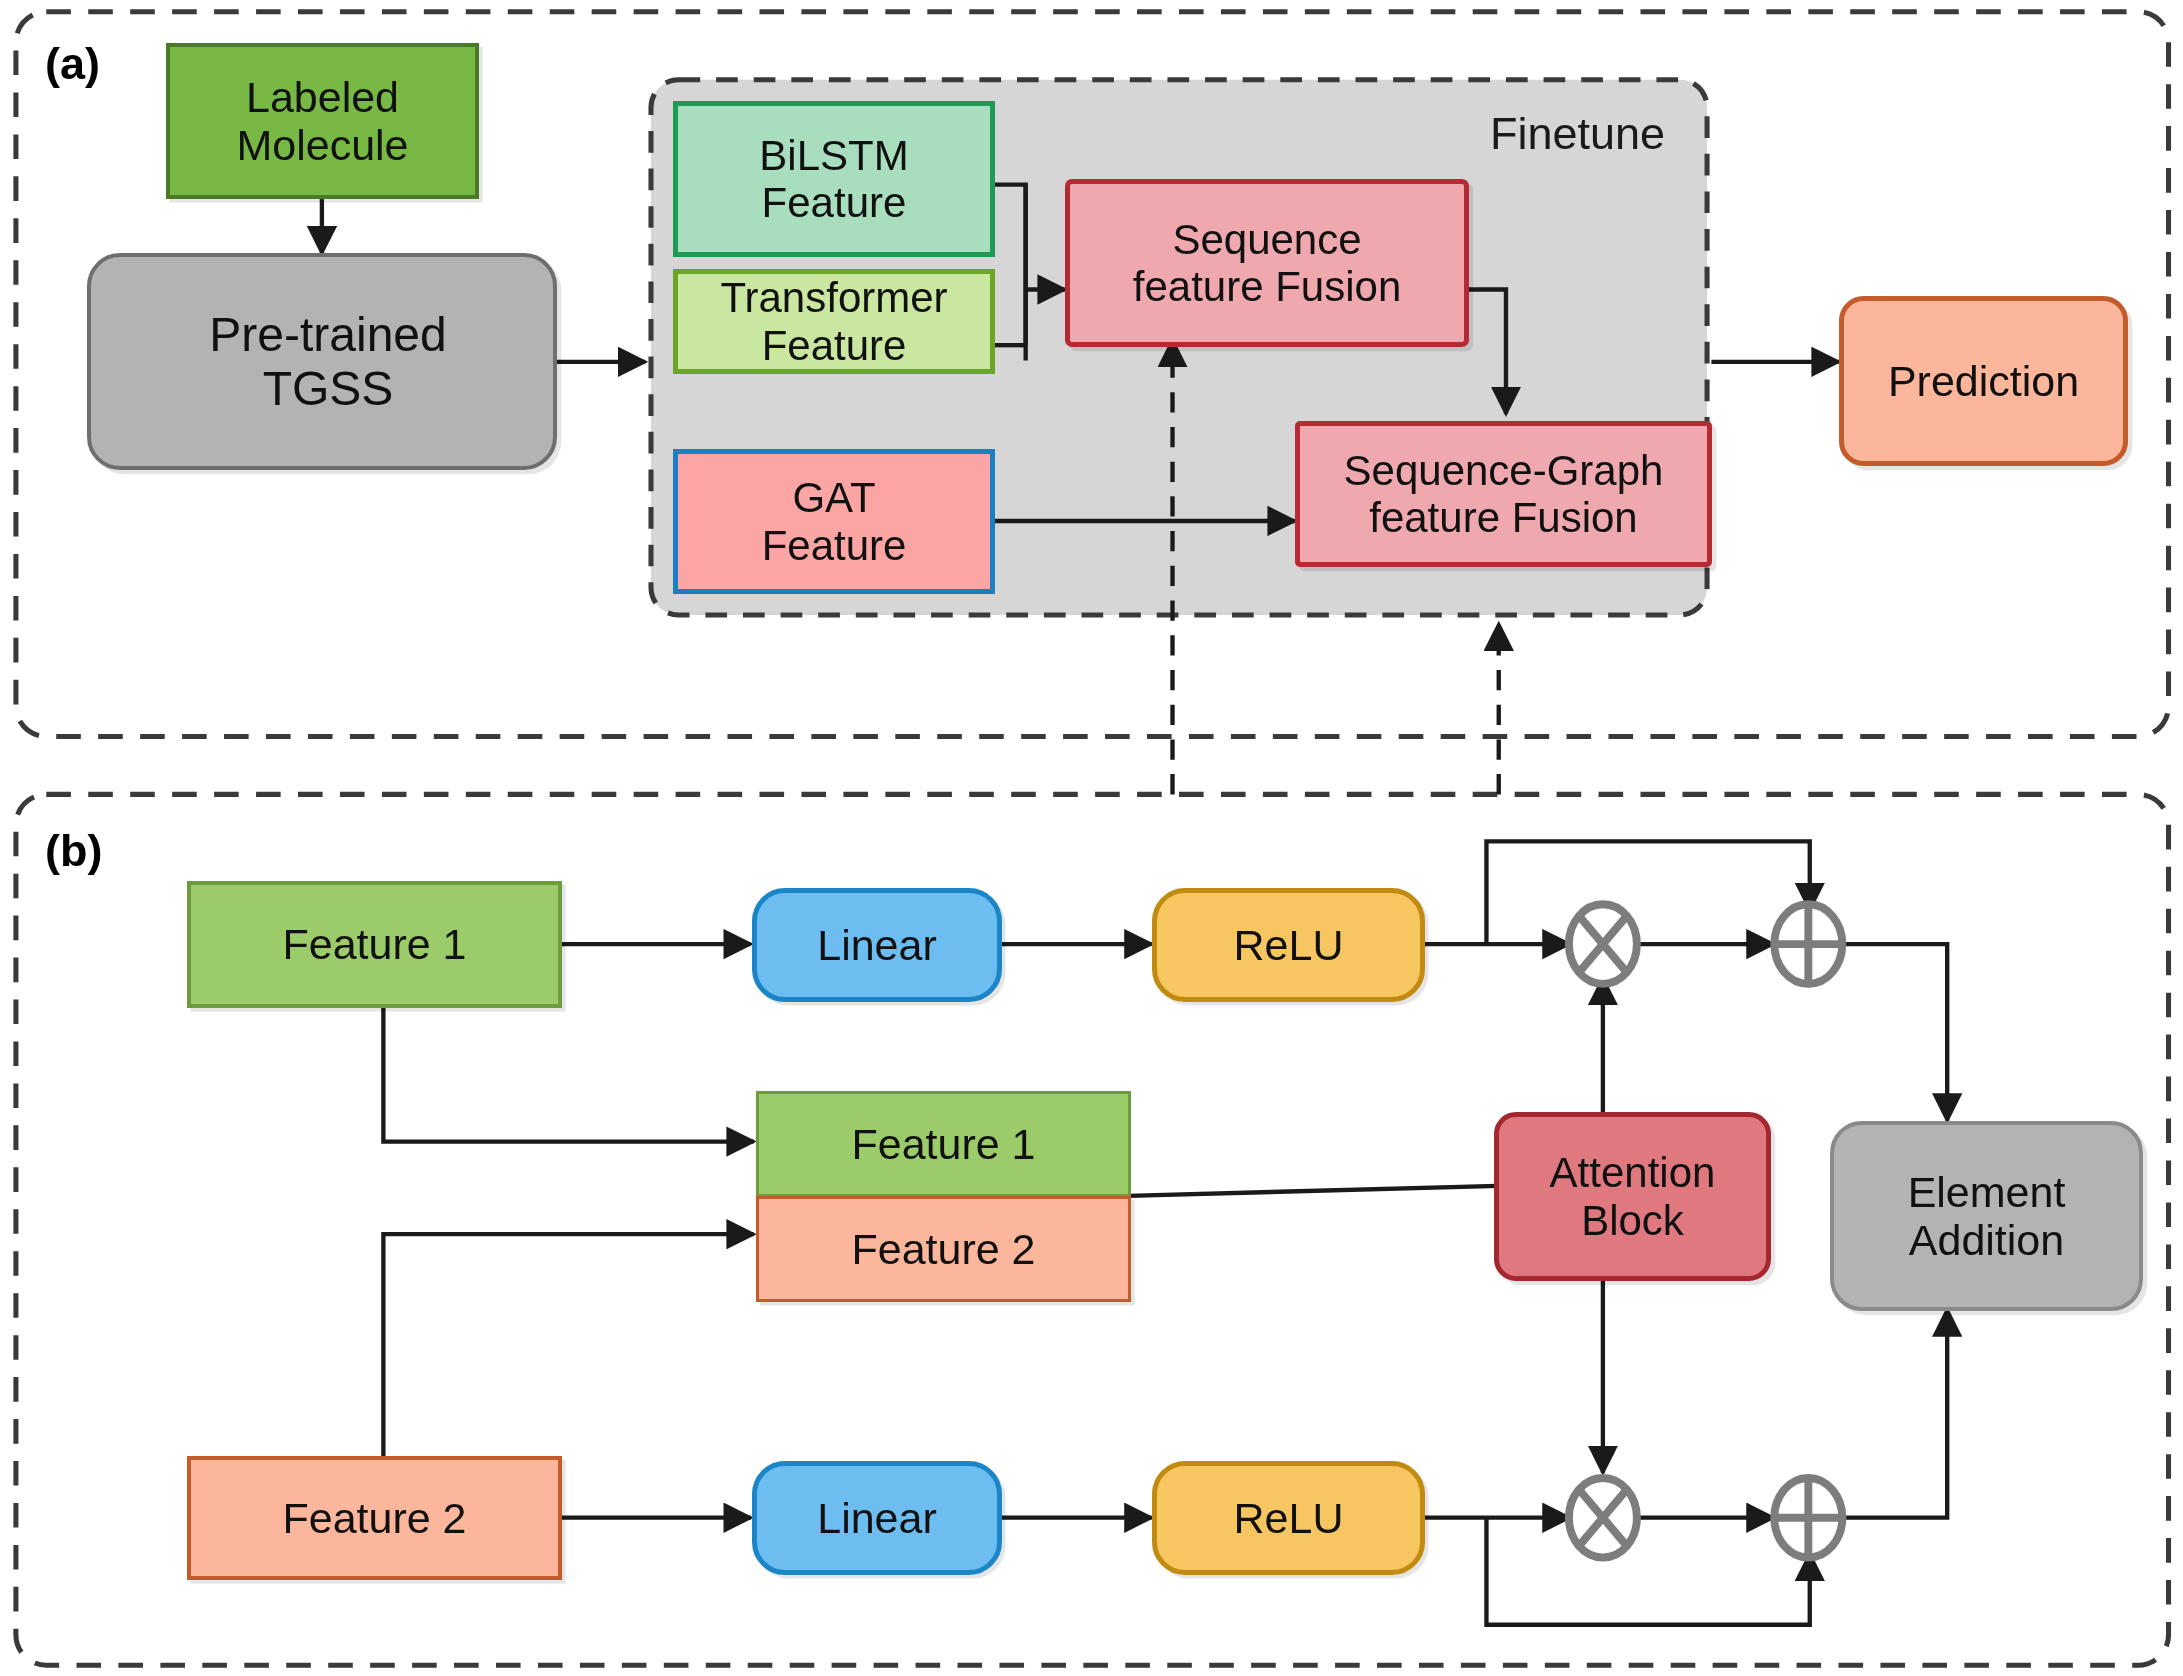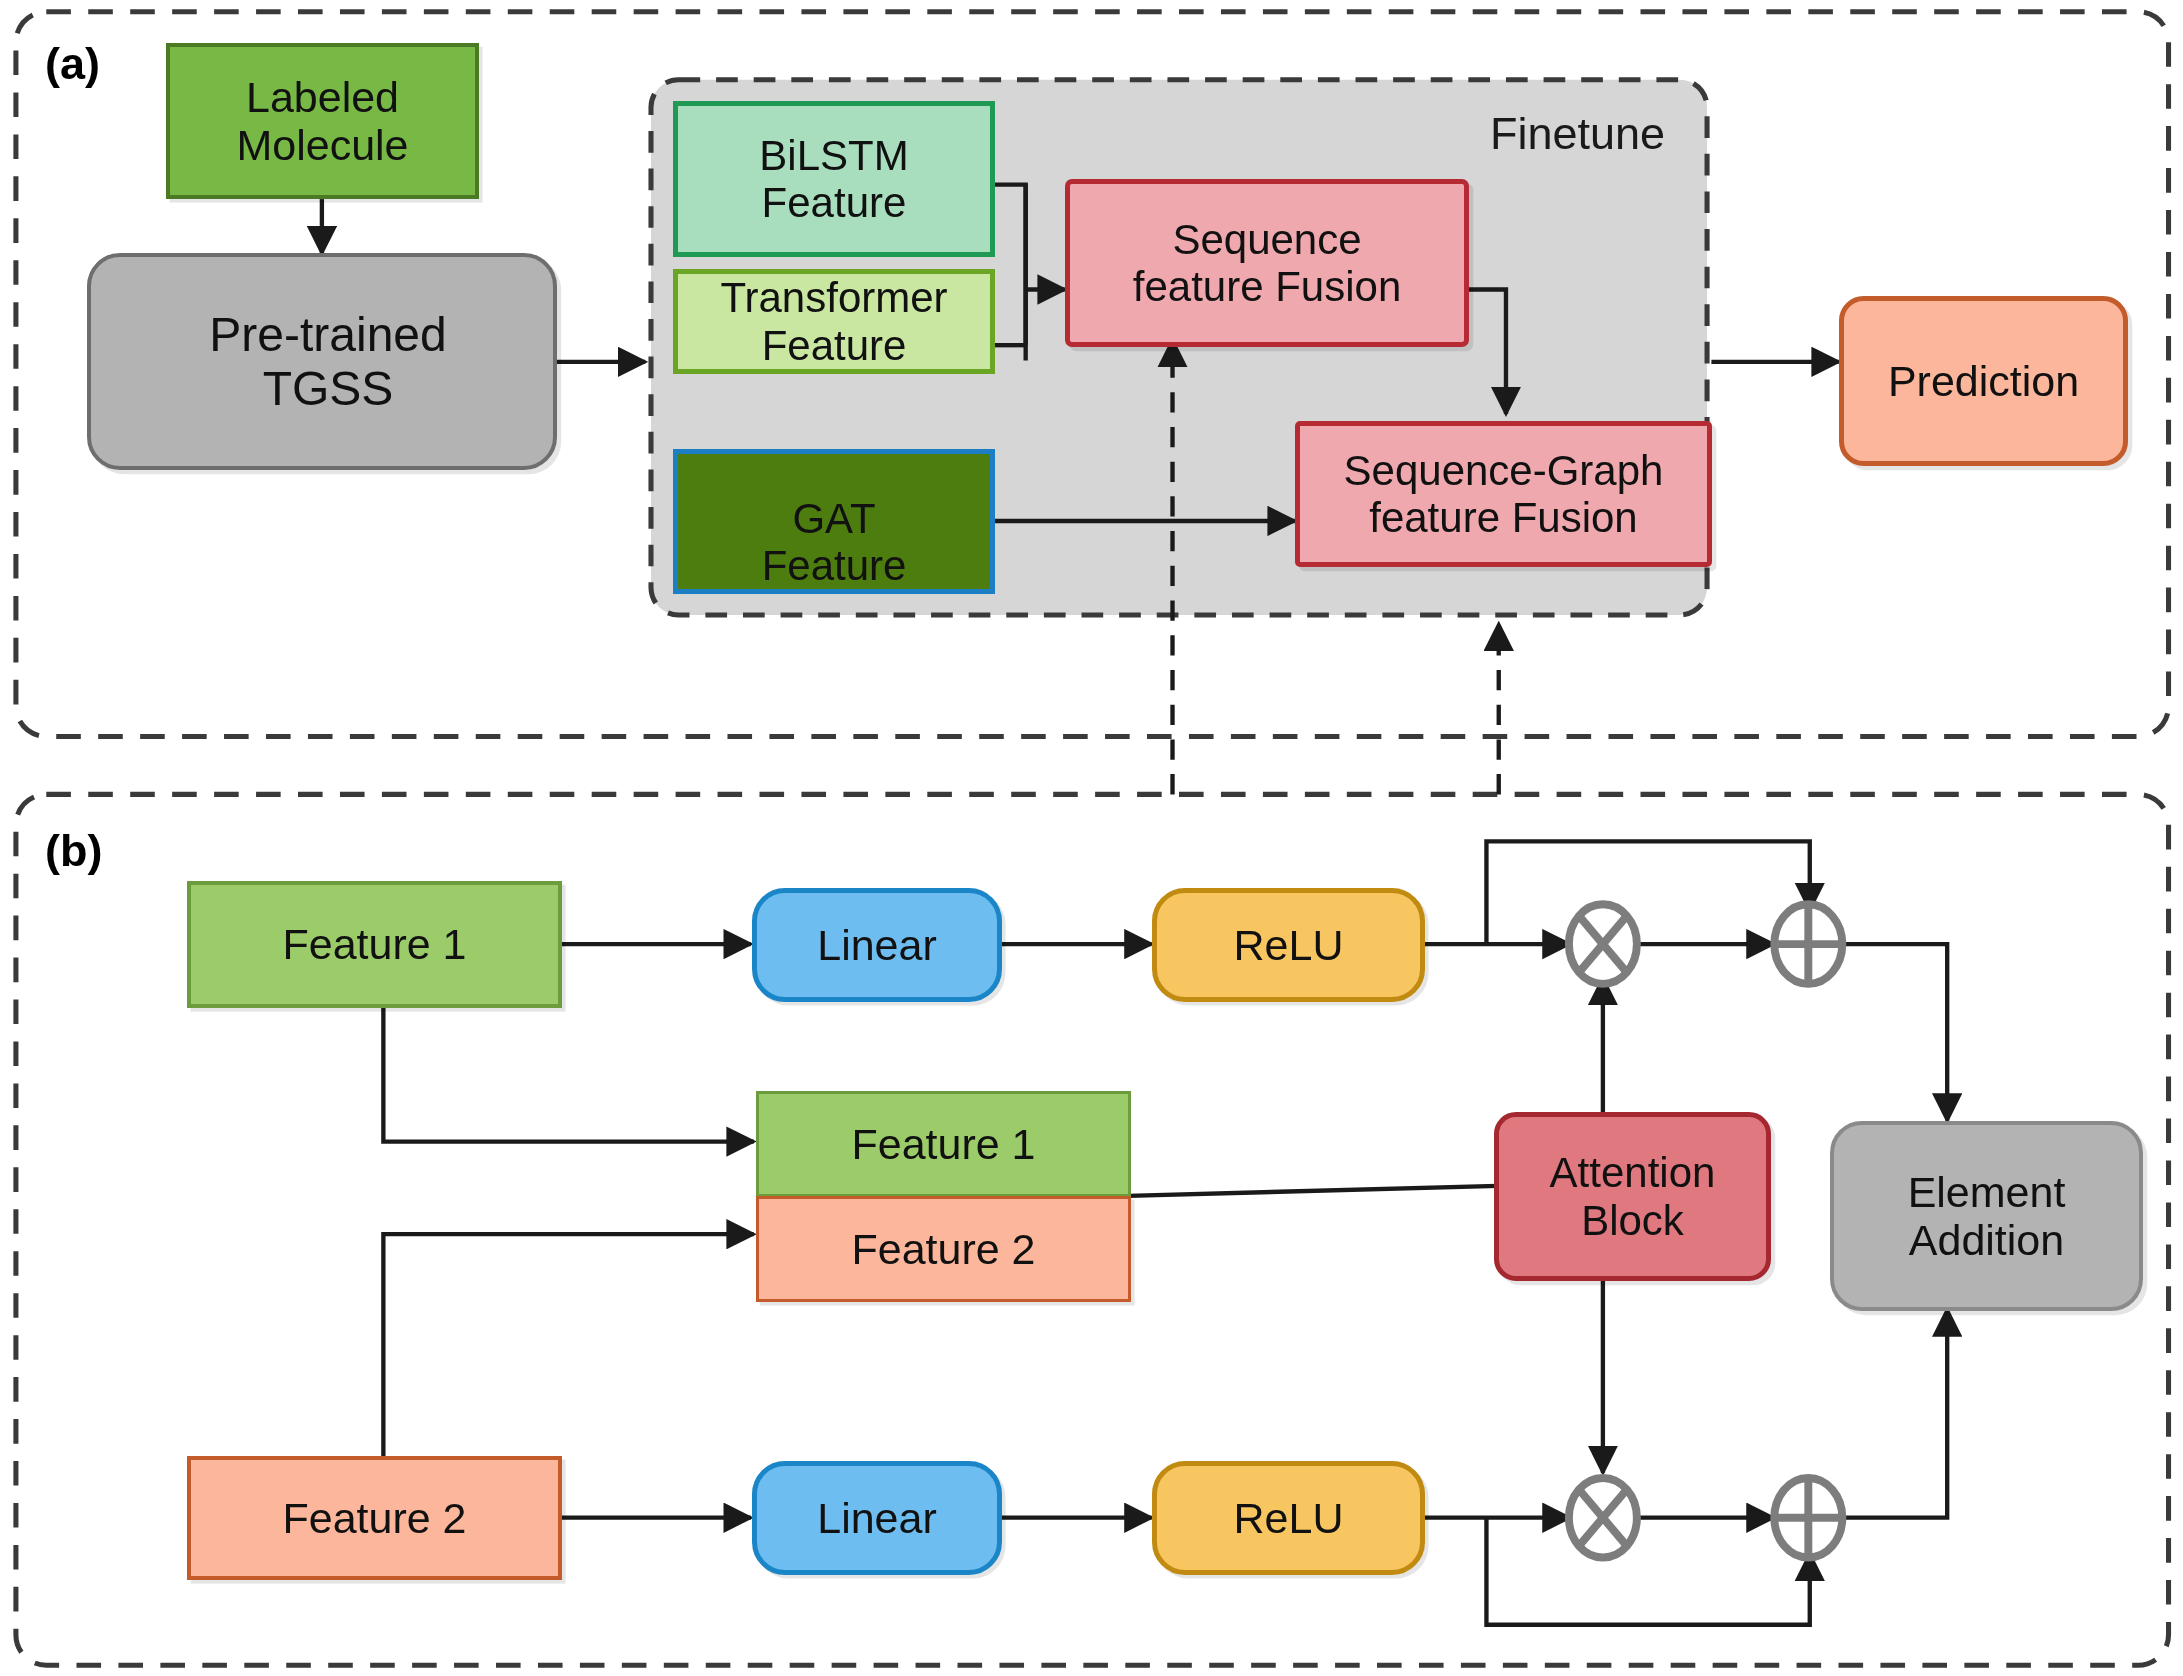--- a/index.html
+++ b/index.html
@@ -122,22 +122,22 @@
     <span class="lbl">BiLSTM
 Feature</span>
   </div>
 
   <div class="nodeBox" style="left:673px;top:269px;width:322px;height:105px;background:#c9e7a0;
               border:5px solid #6aa524;font-size:42px;">
     <span class="lbl">Transformer
 Feature</span>
   </div>
 
-  <div class="nodeBox" style="left:673px;top:449px;width:322px;height:145px;background:#4d7c0f;
-              border:5px solid #1c7fc4;font-size:42px;align-items:flex-end;">
+  <div class="nodeBox" style="left:673px;top:449px;width:322px;height:145px;background:#fca5a5;
+              border:5px solid #1c7fc4;font-size:42px;">
     <span class="lbl">GAT
 Feature</span>
   </div>
 
   <div class="nodeBox" style="left:1065px;top:179px;width:404px;height:168px;background:#efa8ad;
               border:5.8px solid #b62b33;border-radius:7px;box-shadow:4.3px 4.3px 0 rgba(0,0,0,.10);font-size:42px;">
     <span class="lbl">Sequence
 feature Fusion</span>
   </div>
 

